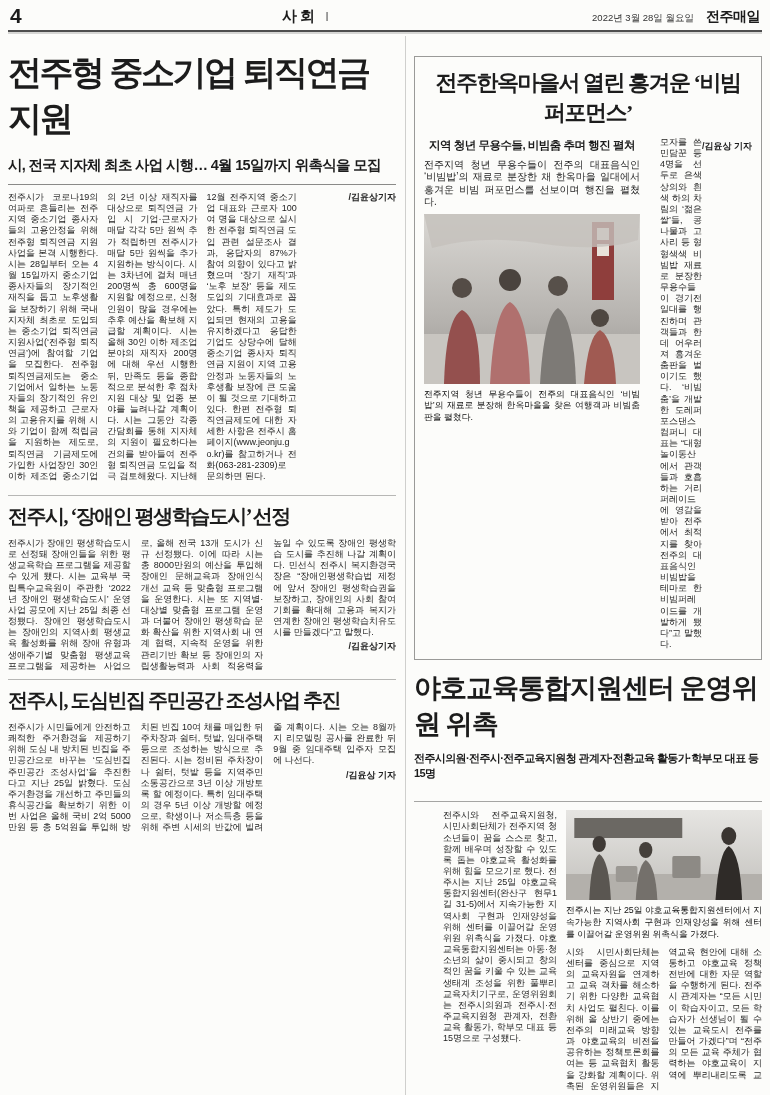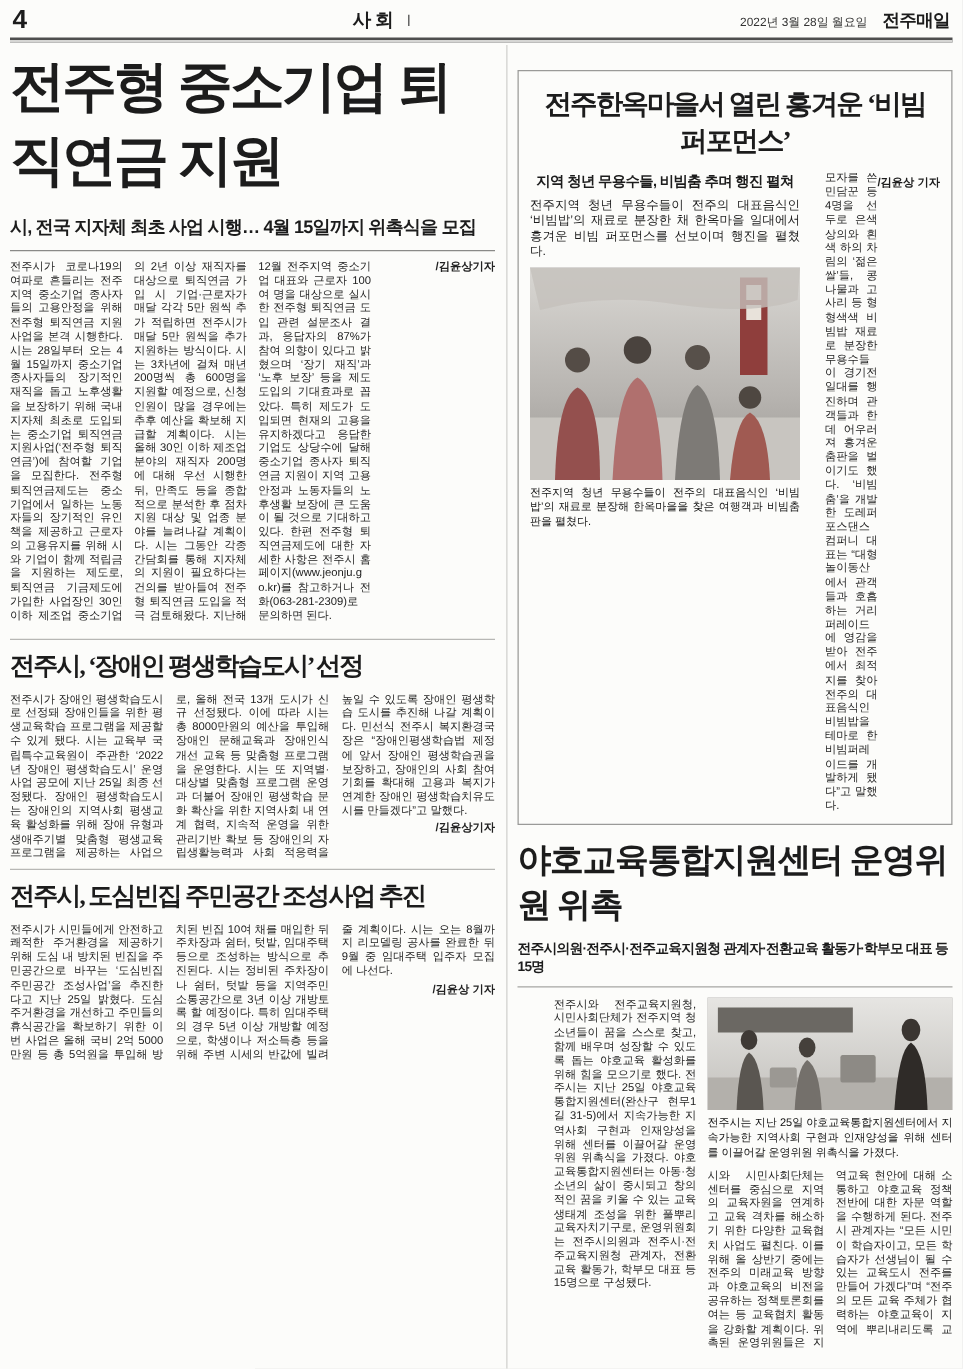--- a/index.html
+++ b/index.html
@@ -24,21 +24,21 @@
   .col-left { width:388px; flex:none; }
   .col-right { flex:1; min-width:0; border-left:1px solid #cfcfcd; padding-left:8px; }
 
   .body-text { font-size:9px; line-height:1.24; text-align:justify; color:#222;
                column-fill:auto; word-break:break-all; }
   .byline { display:block; text-align:right; font-weight:bold; font-size:9px; margin-top:3px; }
   .divider { border:0; border-top:1px solid #b7b7b5; margin:7px 0; }
   .caption { font-size:8.8px; line-height:1.35; margin-top:5px; color:#111; text-align:justify; word-break:break-all; }
 
   
-  .pension-headline { font-size:44px; font-weight:900; letter-spacing:-2.5px; margin:4px 0 0; }
+  .pension-headline { font-size:34px; font-weight:900; letter-spacing:-2.5px; margin:14px 0 0; }
   .pension-subhead { font-size:14.5px; font-weight:bold; letter-spacing:-0.7px;
                      margin-top:14px; padding-bottom:9px; border-bottom:1px solid #8a8a88; }
   .pension-body { height:296px; column-count:4; column-gap:9px; margin-top:7px; }
 
   
   .sub-headline { font-family:"Liberation Serif","DejaVu Serif",serif; font-size:20px; font-weight:900;
                   letter-spacing:-1.5px; margin:2px 0 8px; }
   .lifelong-body { height:134px; column-count:3; column-gap:10px; }
   .vacant-body { height:112px; column-count:3; column-gap:10px; }
 
@@ -54,21 +54,21 @@
   .bibim-side .body-text { flex:1; }
   .photo { position:relative; overflow:hidden; background:#b9b8b5; }
   .photo svg { display:block; width:100%; height:100%; }
   .bibim-photo { height:170px; margin-top:5px; }
 
   
   .yaho-art { margin-top:10px; padding-bottom:8px; border-bottom:1px solid #8a8a88; }
   .yaho-headline { font-family:"Liberation Serif","DejaVu Serif",serif; font-size:27px; font-weight:700;
                    letter-spacing:-1px; margin:6px 0 9px; }
   .yaho-subhead { font-size:11px; font-weight:bold; letter-spacing:-0.6px;
-                  padding-bottom:8px; border-bottom:1px solid #a5a5a3; margin-bottom:8px; }
+                  padding-bottom:20px; border-bottom:1px solid #a5a5a3; margin-bottom:8px; }
   .yaho-row { display:flex; gap:9px; }
   .yaho-col1 { width:114px; flex:none; height:300px;margin-left:29px; }
   .yaho-right { flex:1; min-width:0; }
   .yaho-photo { height:90px; }
   .yaho-right-text { height:152px; column-count:2; column-gap:9px; margin-top:6px; }
 
   
   .ad { position:relative; height:306px; margin-top:9px; overflow:hidden; background:#17110d; }
   .ad svg.ad-art { position:absolute; inset:0; width:100%; height:100%; }
   .ad-copy { position:absolute; left:66px; top:88px; color:#f2eee7;

